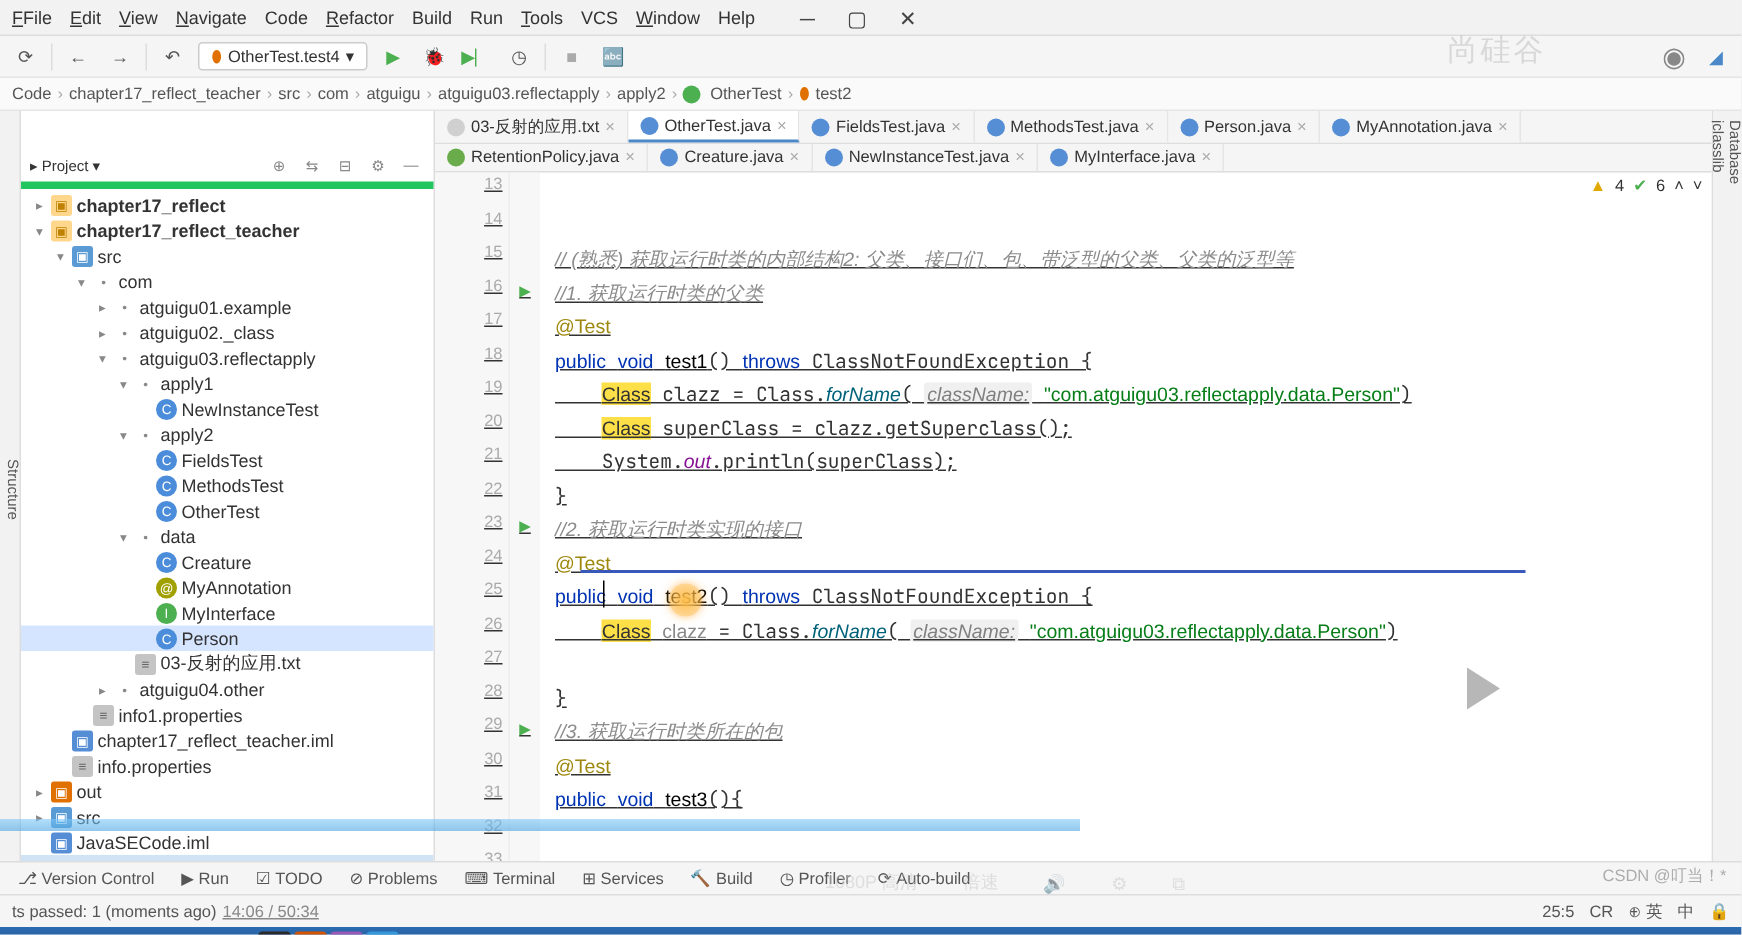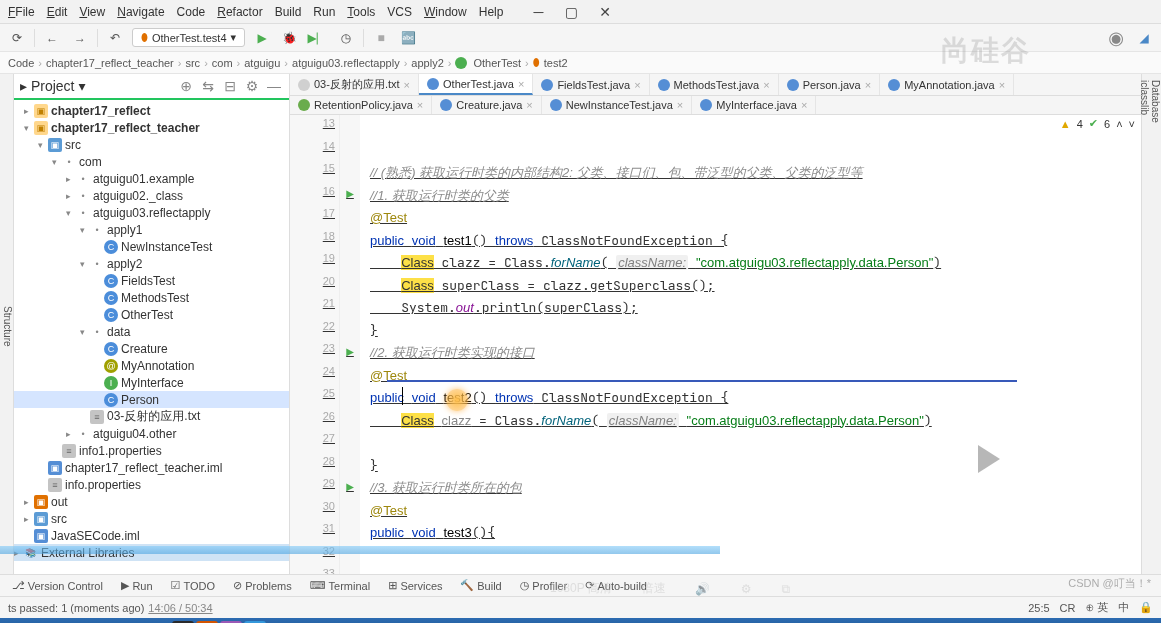--- a/index.html
+++ b/index.html
@@ -17,21 +17,21 @@
 .toolbar .run-config { border: 1px solid #ccc; border-radius: 3px; padding: 2px 8px; background: #fff; font-size: 11px; cursor: pointer; display: flex; align-items: center; gap: 4px; }
 
 .breadcrumb { height: 22px; background: #fafafa; display: flex; align-items: center; padding: 0 8px; border-bottom: 1px solid #e5e5e5; font-size: 11px; color: #555; gap: 4px; }
 .crumb { cursor: pointer; }
 .crumb-arrow { color: #aaa; }
 .crumb-icon { width: 12px; height: 12px; border-radius: 50%; background: #4caf50; display: inline-block; margin-right: 2px; }
 
 .main { display: flex; height: 500px; }
 .sidebar-left-tabs { width: 14px; background: #f2f2f2; border-right: 1px solid #ddd; writing-mode: vertical-rl; font-size: 10px; color: #555; padding-top: 4px; text-align: center; }
 .project-pane { width: 276px; background: #fff; border-right: 1px solid #ddd; display: flex; flex-direction: column; }
-.project-header { height: 26px; display: flex; align-items: center; padding: 0 6px; border-bottom: 2px solid #22c55e; font-size: 14px; }
+.project-header { height: 26px; display: flex; align-items: center; padding: 0 6px; border-bottom: 5px solid #22c55e; font-size: 10px; margin-top: 26px; }
 .project-header .ph-title { flex: 1; font-weight: 500; }
 .project-header .ph-icon { width: 18px; height: 18px; margin-left: 4px; cursor: pointer; color: #888; display: flex; align-items: center; justify-content: center; }
 .tree { flex: 1; overflow: auto; padding: 2px 0; }
 .tree-item { display: flex; align-items: center; height: 17px; cursor: pointer; padding-left: 4px; font-size: 12px; white-space: nowrap; }
 .tree-item.selected { background: #d5e5ff; }
 .tree-arrow { width: 10px; color: #888; font-size: 9px; }
 .tree-icon { width: 14px; height: 14px; margin-right: 3px; display: inline-flex; align-items: center; justify-content: center; border-radius: 2px; font-size: 9px; }
 .ic-folder { background: #ffd78c; color: #c08000; }
 .ic-pkg::before { content: "•"; color: #888; }
 .ic-class { background: #4b8dda; color: #fff; border-radius: 50%; }
@@ -79,21 +79,21 @@
 .btab { display: flex; align-items: center; gap: 3px; padding: 2px 6px; cursor: pointer; color: #555; }
 
 .status-bar { height: 22px; background: #f5f5f5; border-top: 1px solid #ddd; display: flex; align-items: center; padding: 0 8px; font-size: 11px; color: #555; }
 .status-bar .sb-left { flex: 1; display: flex; gap: 4px; }
 .status-bar .sb-right { display: flex; gap: 10px; align-items: center; }
 .status-bar .sb-time { color: #888; text-decoration: underline; }
 
 .taskbar { height: 25px; background: linear-gradient(#2c6bb1, #1a4a7e); display: flex; align-items: center; padding: 0 4px; gap: 2px; }
 .taskbar .tk-icon { width: 22px; height: 20px; border-radius: 3px; display: flex; align-items: center; justify-content: center; color: #fff; cursor: pointer; font-size: 12px; }
 
-.watermark1 { position: absolute; right: 130px; top: 20px; font-size: 28px; color: rgba(150,150,150,0.3); font-weight: 700; pointer-events: none; letter-spacing: 2px; margin-top: 12px; }
+.watermark1 { position: absolute; right: 130px; top: 20px; font-size: 20px; color: rgba(150,150,150,0.3); font-weight: 400; pointer-events: none; letter-spacing: 2px; }
 .csdn { position: absolute; right: 10px; bottom: 32px; font-size: 11px; color: rgba(100,100,100,0.5); }
 .blue-progress { position: absolute; left: 0; bottom: 69px; width: 720px; height: 8px; background: linear-gradient(#7fc9f8, #4aa3e0); opacity: 0.6; }
 .play-overlay { position: absolute; right: 120px; bottom: 80px; width: 70px; height: 70px; border-radius: 16px; background: rgba(255,255,255,0.5); display: flex; align-items: center; justify-content: center; opacity: 0.6; }
 .play-overlay::after { content: ""; border-left: 22px solid #888; border-top: 14px solid transparent; border-bottom: 14px solid transparent; margin-left: 5px; }
 .vid-controls { position: absolute; left: 550px; bottom: 26px; display: flex; gap: 30px; color: rgba(200,200,200,0.5); font-size: 12px; align-items: center; }
 </style>
 </head>
 <body>
 
 <div class="titlebar">

